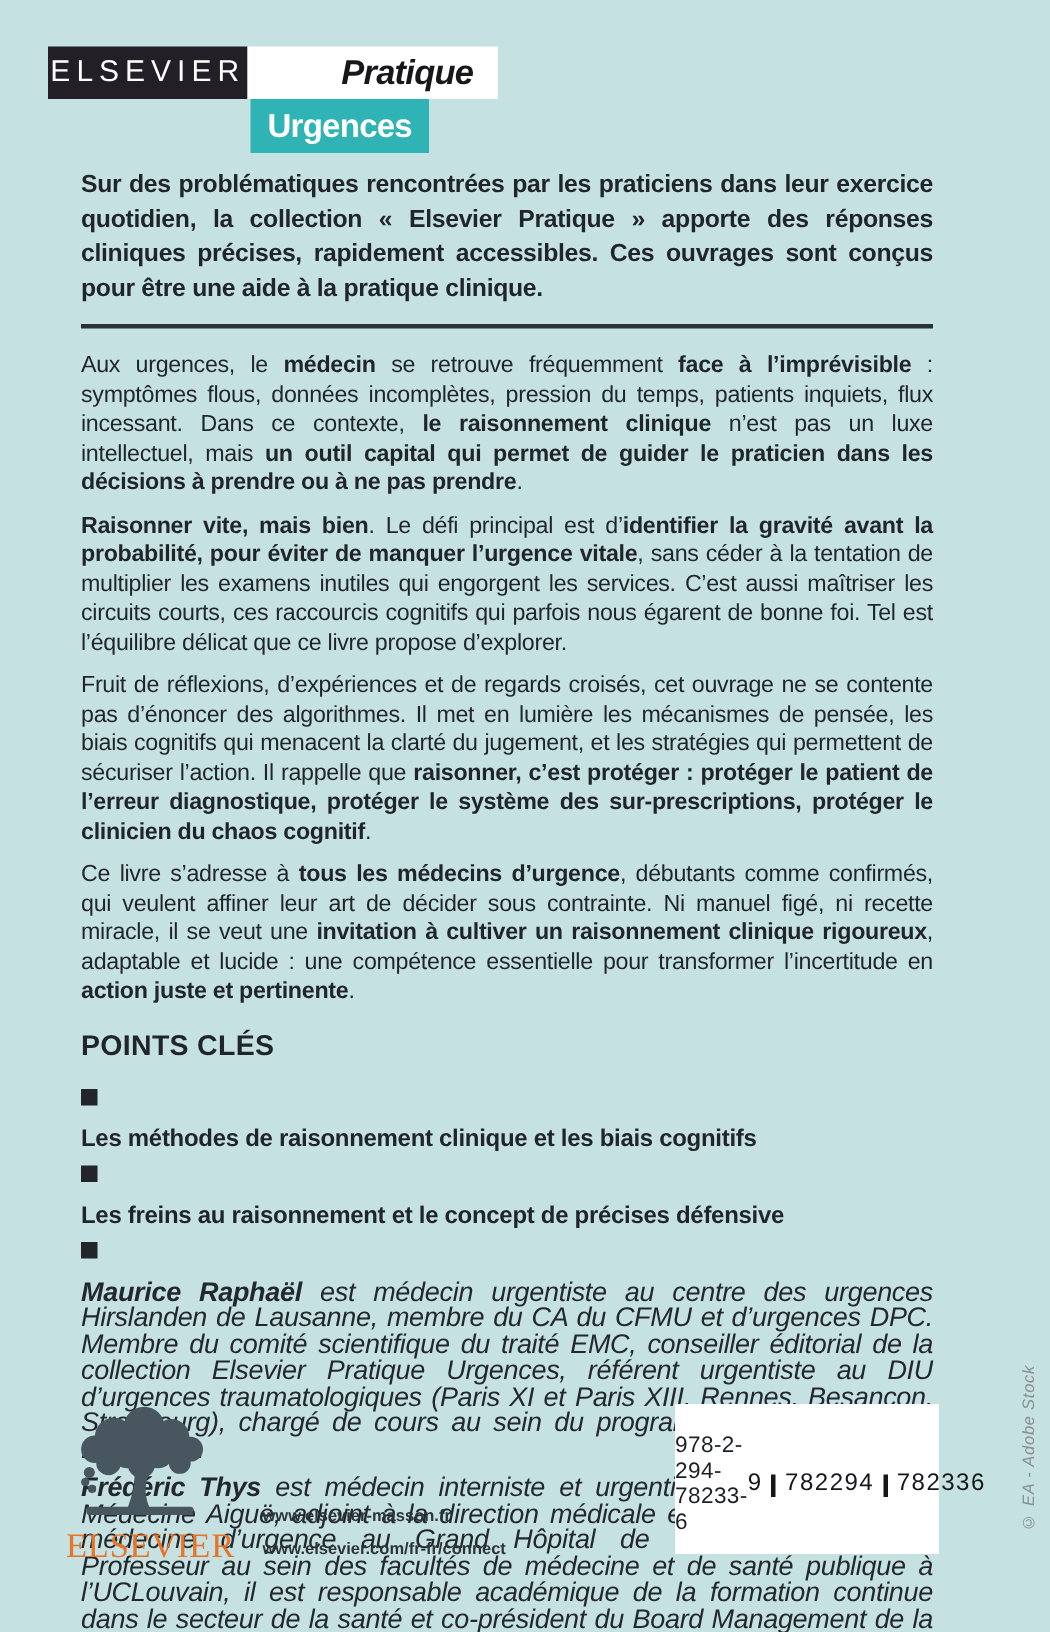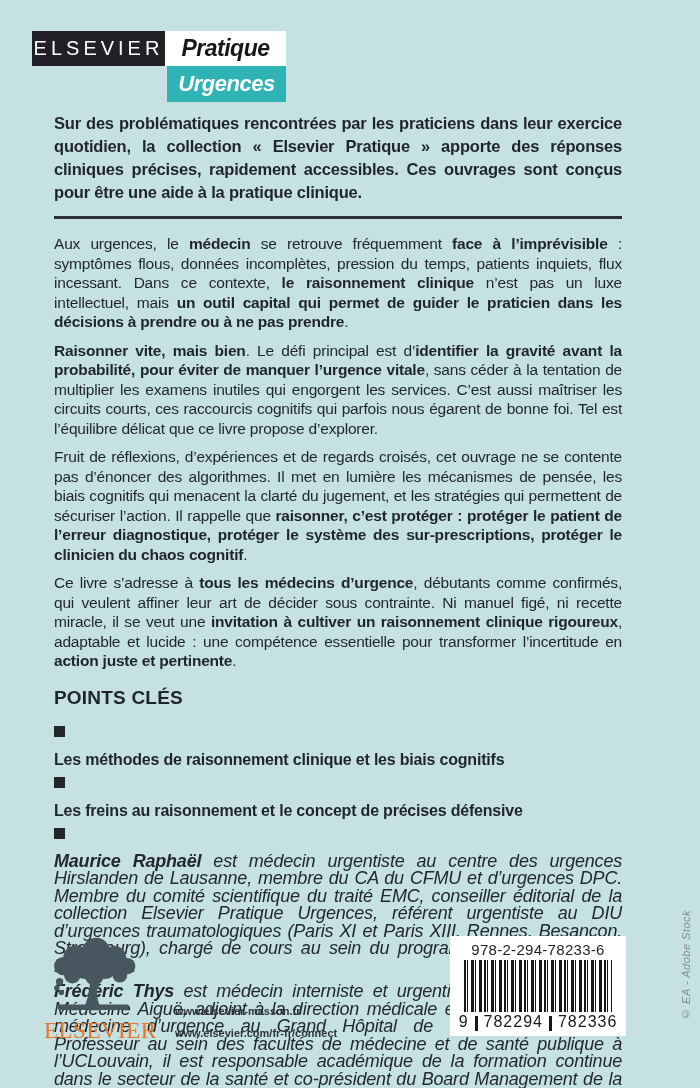--- a/index.html
+++ b/index.html
@@ -13,28 +13,28 @@
   }
   
   .brand{position:absolute;left:32px;top:31px;}
   .brand-black{
     position:absolute;left:0;top:0;width:133px;height:35px;
     background:#231f26;display:flex;align-items:center;justify-content:center;
   }
   .brand-black span{color:#fff;font-size:20px;letter-spacing:4px;}
   .brand-white{
     position:absolute;left:133px;top:0;width:121px;height:35px;
-    background:#ffffff;display:flex;align-items:center;justify-content:center;
+    background:#ffffff;display:flex;align-items:center;justify-content:center;padding-left:46px;
   }
   .brand-white span{color:#17171a;font-size:23px;font-weight:bold;font-style:italic;letter-spacing:-0.5px;}
   .brand-teal{
     position:absolute;left:135px;top:35px;width:119px;height:36px;
     background:#2fb3b4;display:flex;align-items:center;justify-content:center;
   }
-  .brand-teal span{color:#fff;font-size:22px;font-weight:bold;font-style:italic;letter-spacing:-0.5px;}
+  .brand-teal span{color:#fff;font-size:22px;font-weight:bold;letter-spacing:-0.5px;}
   
   .col{position:absolute;left:54px;top:112px;width:568px;}
   .intro{
     margin:0 0 12px 0;font-size:16.5px;line-height:23px;font-weight:bold;
     text-align:justify;letter-spacing:-0.2px;
   }
   .divider{height:3px;background:#2b3138;margin:0 0 15px 0;}
   p.bodyp{margin:0 0 9px 0;font-size:15.5px;line-height:19.5px;text-align:justify;letter-spacing:-0.2px;}
   .b{font-weight:bold;}
   h2.points-title{margin:16px 0 11px 0;font-size:19px;letter-spacing:0.2px;}
@@ -50,21 +50,21 @@
   }
   
   .tree{position:absolute;left:46px;top:936px;width:102px;height:84px;}
   .elsevier-word{
     position:absolute;left:44px;top:1018px;width:110px;text-align:center;
     font-family:"Liberation Serif", serif;font-size:23px;color:#e87425;letter-spacing:0.5px;
   }
   .urls{position:absolute;left:175px;top:1000px;font-size:11px;font-weight:bold;color:#2d3439;line-height:22px;}
   .barcode-box{
     position:absolute;left:450px;top:936px;width:176px;height:100px;
-    background:#ffffff;display:flex;flex-direction:column;align-items:center;
+    background:#ffffff;display:flex;align-items:center;
     padding-top:5px;box-sizing:border-box;
   }
   .isbn{font-size:15px;color:#1c2023;letter-spacing:0.3px;}
   .bars{
     width:148px;height:52px;margin-top:2px;
     background:repeating-linear-gradient(90deg,
       #16171b 0 2px, transparent 2px 3px,
       #16171b 3px 4px, transparent 4px 7px,
       #16171b 7px 10px, transparent 10px 11px,
       #16171b 11px 12px, transparent 12px 15px,

